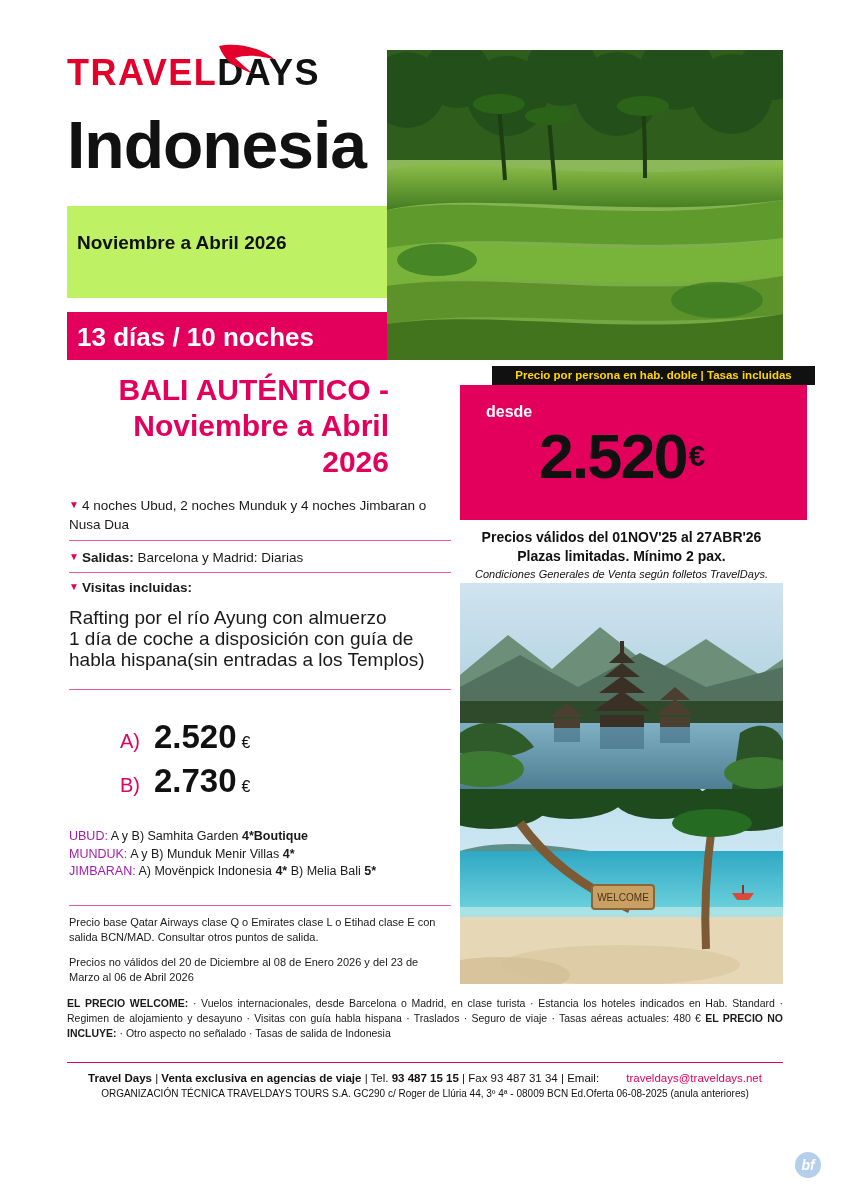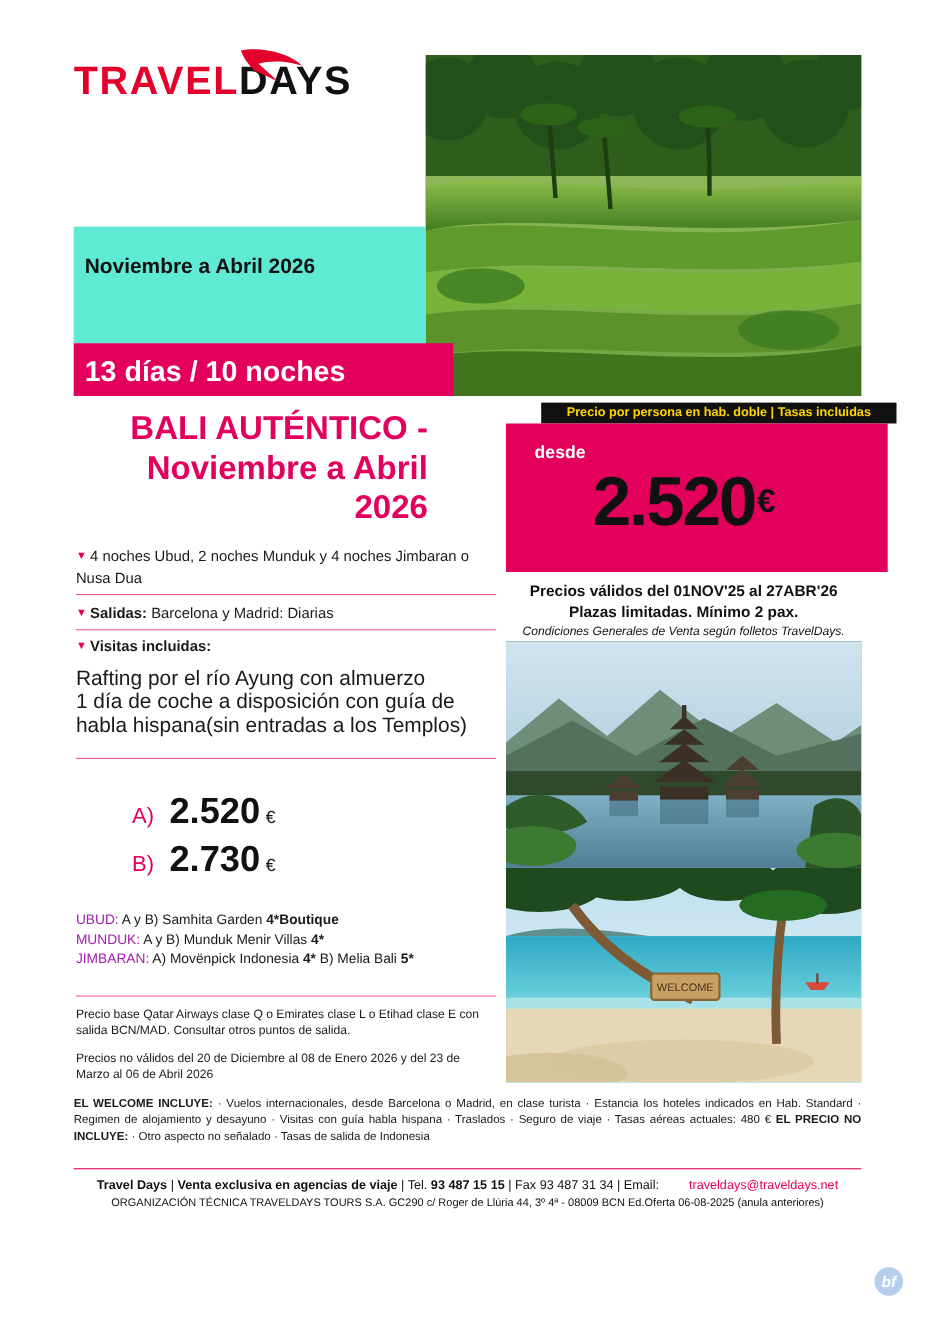--- a/index.html
+++ b/index.html
@@ -75,41 +75,40 @@
     color: #111;
     letter-spacing: -1px;
   }
 
   
   .yellow-band {
     position: absolute;
     left: 67px;
     top: 206px;
     width: 320px;
-    height: 106px;
-    background: #5eead4;
+    height: 92px;
+    background: #bef264;
   }
   .yellow-band .band-text {
     position: absolute;
     left: 10px;
     top: 26px;
     font-size: 19px;
     font-weight: bold;
     color: #111;
   }
 
   
   .magenta-band {
     position: absolute;
     left: 67px;
     top: 312px;
     width: 320px;
     height: 48px;
     background: #e3005c;
-    padding-left: 25px;
   }
   .magenta-band .band-text {
     position: absolute;
     left: 10px;
     top: 10px;
     font-size: 26px;
     font-weight: bold;
     color: #ffffff;
   }
 
@@ -435,20 +434,21 @@
           <ellipse cx="162" cy="66" rx="24" ry="9"></ellipse>
           <ellipse cx="256" cy="56" rx="26" ry="10"></ellipse>
       </g>
       <g fill="#3c7c22" opacity="0.8">
         <ellipse cx="50" cy="210" rx="40" ry="16"></ellipse>
           <ellipse cx="330" cy="250" rx="46" ry="18"></ellipse>
       </g>
     </svg>
   </div>
 
+  <div class="dest-title">Indonesia</div>
 
   <div class="yellow-band">
     <div class="band-text">Noviembre a Abril 2026</div>
   </div>
 
   <div class="magenta-band">
     <div class="band-text">13 días / 10 noches</div>
   </div>
 
   <div class="offer-title">BALI AUTÉNTICO - Noviembre a Abril 2026</div>
@@ -622,21 +622,21 @@
 
       <path d="M272 104 l22 0 l-5 7 l-12 0 z" fill="#d84a3a"></path>
       <rect x="282" y="96" width="2" height="9" fill="#7a3b30"></rect>
 
       <ellipse cx="160" cy="176" rx="120" ry="20" fill="#dcc9a3" opacity="0.8"></ellipse>
       <ellipse cx="40" cy="186" rx="70" ry="18" fill="#d3bf97" opacity="0.8"></ellipse>
     </svg>
   </div>
 
   <div class="includes">
-    <b>EL WELCOME INCLUYE:</b><span> · Vuelos internacionales, desde Barcelona o Madrid, en clase turista · Estancia los hoteles indicados en Hab. Standard · Regimen de alojamiento y desayuno · Visitas con guía habla hispana · Traslados · Seguro de viaje · Tasas aéreas actuales: 480 € </span><b>EL PRECIO NO INCLUYE:</b><span> · Otro aspecto no señalado · Tasas de salida de Indonesia</span>
+    <b>EL PRECIO WELCOME:</b><span> · Vuelos internacionales, desde Barcelona o Madrid, en clase turista · Estancia los hoteles indicados en Hab. Standard · Regimen de alojamiento y desayuno · Visitas con guía habla hispana · Traslados · Seguro de viaje · Tasas aéreas actuales: 480 € </span><b>EL PRECIO NO INCLUYE:</b><span> · Otro aspecto no señalado · Tasas de salida de Indonesia</span>
   </div>
 
   <div class="foot-rule"></div>
 
   <div class="footer">
     <div class="footer-1">
       <b>Travel Days</b><span> | </span><b>Venta exclusiva en agencias de viaje</b><span> | Tel. </span><b>93 487 15 15</b><span> | Fax 93 487 31 34 | Email: </span><span class="mail">traveldays@traveldays.net</span>
     </div>
     <div class="footer-2">ORGANIZACIÓN TÉCNICA TRAVELDAYS TOURS S.A. GC290 c/ Roger de Llúria 44, 3º 4ª - 08009 BCN Ed.Oferta 06-08-2025 (anula anteriores)</div>
   </div>

